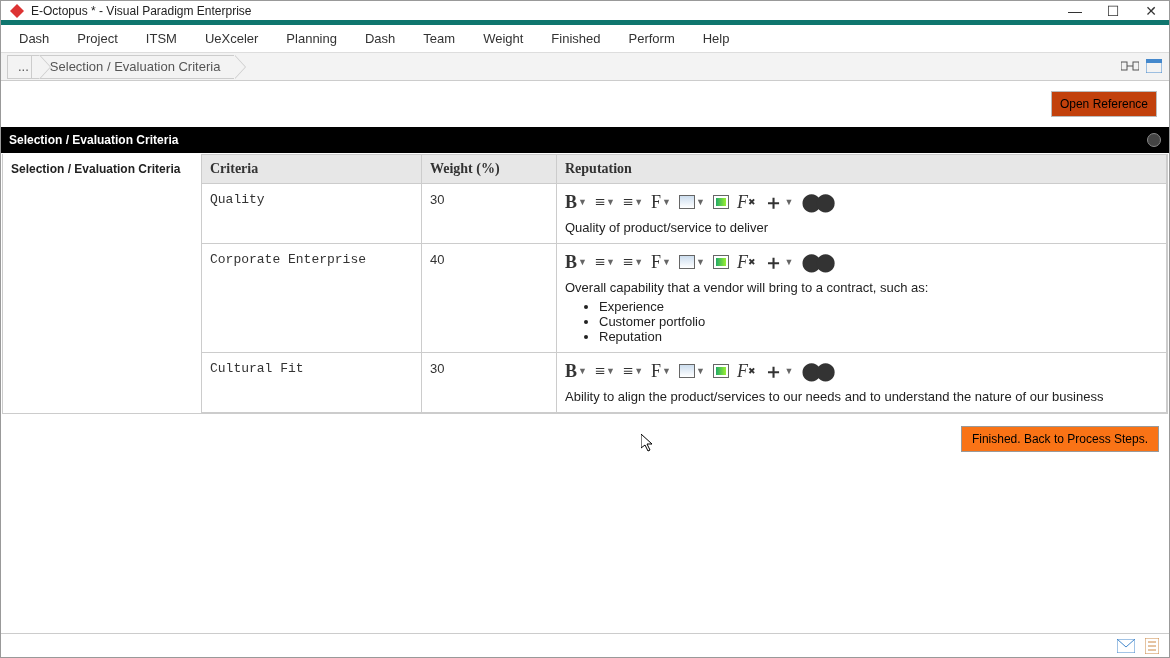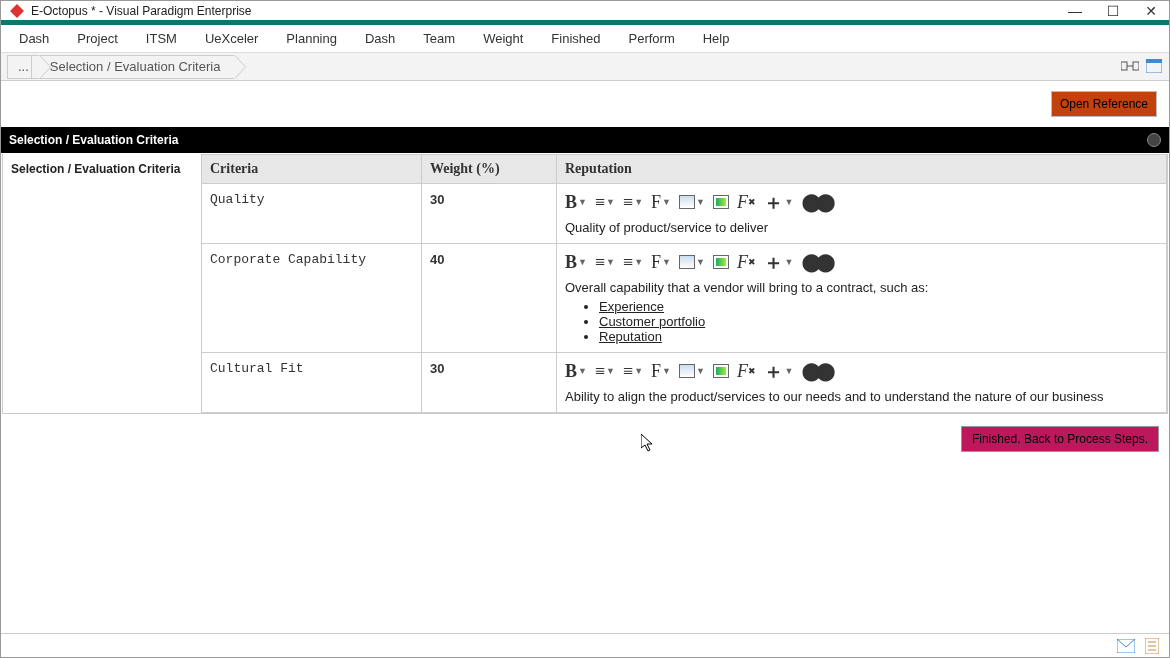--- a/index.html
+++ b/index.html
@@ -147,51 +147,51 @@
   font-size: 14px;
   font-weight: bold;
 }
 .criteria-table td {
   border: 1px solid #ccc;
   padding: 8px;
   vertical-align: top;
   font-size: 13px;
 }
 .col-criteria { width: 220px; font-family: Liberation Mono, monospace; }
-.col-weight { width: 135px; font-weight: bold; }
+.col-weight { width: 135px; }
 .toolbar-rte {
   display: flex;
   gap: 8px;
   align-items: center;
   margin-bottom: 8px;
   color: #333;
 }
 .toolbar-rte .tb-btn {
   display: inline-flex;
   align-items: center;
   font-family: "Times New Roman", serif;
   font-size: 18px;
   cursor: default;
   line-height: 1;
 }
 .toolbar-rte .dd { font-size: 9px; color: #666; margin-left: 1px; }
 .desc-text { font-size: 13px; color: #222; }
-.desc-text ul { margin: 4px 0 0 34px; list-style: disc; text-decoration: underline; }
+.desc-text ul { margin: 4px 0 0 34px; list-style: disc; }
 .cursor-img {
   position: absolute;
   pointer-events: none;
 }
 .footer-actions {
   display: flex;
   justify-content: flex-end;
   padding: 12px 10px;
 }
 .finish-btn {
   border: 1px solid #999;
-  background: #be185d;
+  background: #f97316;
   padding: 5px 10px;
   font-size: 12px;
   cursor: pointer;
 }
 .status-bar {
   position: absolute;
   bottom: 1px;
   left: 1px;
   right: 1px;
   height: 24px;
@@ -321,21 +321,21 @@
     <span class="tb-btn">
                   <b style="font-size:20px;">＋</b>
                   <span class="dd">▼</span>
                 </span>
     <span class="tb-btn bino">⬤⬤</span>
   </div>
               <div class="desc-text"><span>Quality of product/service to deliver</span></div>
             </td>
           </tr>
           <tr>
-            <td class="col-criteria">Corporate Capability</td>
+            <td class="col-criteria">Corporate Enterprise</td>
             <td class="col-weight">40</td>
             <td>
               <div class="toolbar-rte">
     <span class="tb-btn">
                   <b>B</b>
                   <span class="dd">▼</span>
                 </span>
     <span class="tb-btn lines-icon">
                   <span class="dd">▼</span>
                 </span>

